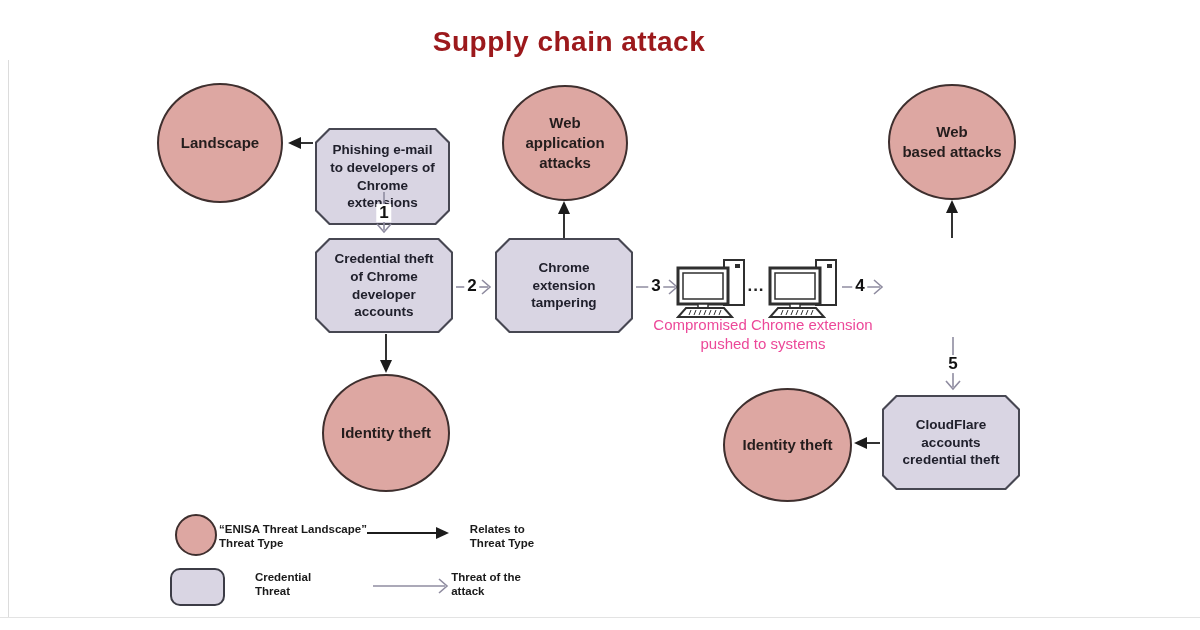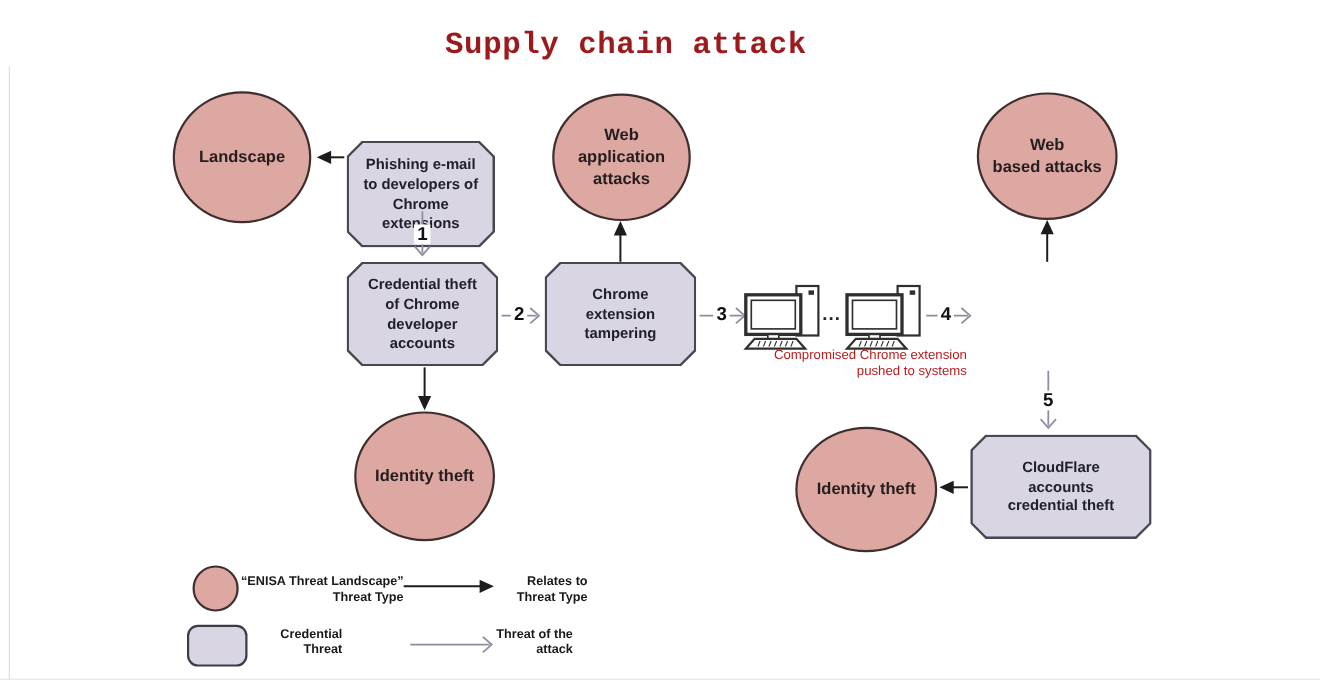--- a/index.html
+++ b/index.html
@@ -2,21 +2,21 @@
 <html><head>
 <meta charset="utf-8">
 <style>
   html,body{margin:0;padding:0;background:#ffffff;}
   .stage{
     position:relative;width:1200px;height:630px;overflow:hidden;
     background:#ffffff;font-family:"Liberation Sans",sans-serif;
   }
   .title{
     position:absolute;left:369px;top:26px;width:400px;text-align:center;
-    font-size:28px;font-weight:bold;color:#9c191c;letter-spacing:.5px;font-family:Liberation Mono, monospace;
+    font-size:28px;font-weight:bold;color:#9c191c;letter-spacing:.5px;
   }
   .circle{
     position:absolute;border-radius:50%;
     background:#dda7a2;border:2px solid #3e2f2e;
     display:flex;align-items:center;justify-content:center;
     box-sizing:border-box;
   }
   .circle .lbl{
     font-weight:bold;font-size:15px;color:#241d1d;text-align:center;
     white-space:pre-line;line-height:1.35;
@@ -38,34 +38,34 @@
   .stepnum{
     position:absolute;transform:translate(-50%,-50%);
     font-size:17px;font-weight:bold;color:#111111;background:#ffffff;
     padding:0 3px;line-height:1.05;
   }
   .ellipsis{
     position:absolute;transform:translate(-50%,-50%);
     font-size:17px;font-weight:bold;color:#222222;letter-spacing:1px;
   }
   .caption{
-    position:absolute;left:647px;top:315px;width:232px;text-align:right;
-    font-size:12px;color:#b91c1c;line-height:1.28;white-space:pre-line;
+    position:absolute;left:647px;top:315px;width:232px;text-align:center;
+    font-size:15px;color:#ec4899;line-height:1.28;white-space:pre-line;
   }
   svg.overlay{position:absolute;left:0;top:0;pointer-events:none;}
   .legend-circle{
     position:absolute;left:175px;top:514px;width:42px;height:42px;border-radius:50%;
     background:#dda7a2;border:2px solid #3e2f2e;box-sizing:border-box;
   }
   .legend-rect{
     position:absolute;left:170px;top:568px;width:55px;height:38px;border-radius:10px;
     background:#d9d5e3;border:2px solid #3c3c46;box-sizing:border-box;
   }
   .legend-lbl{
-    position:absolute;transform:translate(-50%,0);text-align:right;
+    position:absolute;transform:translate(-50%,0);text-align:left;
     font-size:11.5px;font-weight:bold;color:#1a1a1a;line-height:1.25;white-space:pre-line;
   }
   .frame-left{position:absolute;left:8px;top:60px;width:1px;height:558px;background:#dcdcdc;}
   .frame-bottom{position:absolute;left:0;top:617px;width:1200px;height:1px;background:#e3e3e3;}
 </style>
 </head>
 <body>
 
 <div class="stage">
 
@@ -109,21 +109,21 @@
     </div>
   </div>
   <div class="chamf" style="left:495px;top:238px;width:138px;height:95px;">
     <div class="bord"></div>
     <div class="fill">
       <span class="lbl">Chrome
 extension
 tampering</span>
     </div>
   </div>
-  <div class="chamf" style="left:882px;top:395px;width:165px;height:95px;">
+  <div class="chamf" style="left:882px;top:395px;width:138px;height:95px;">
     <div class="bord"></div>
     <div class="fill">
       <span class="lbl">CloudFlare
 accounts
 credential theft</span>
     </div>
   </div>
 
   <svg class="overlay" width="1200" height="630" viewBox="0 0 1200 630">
 

